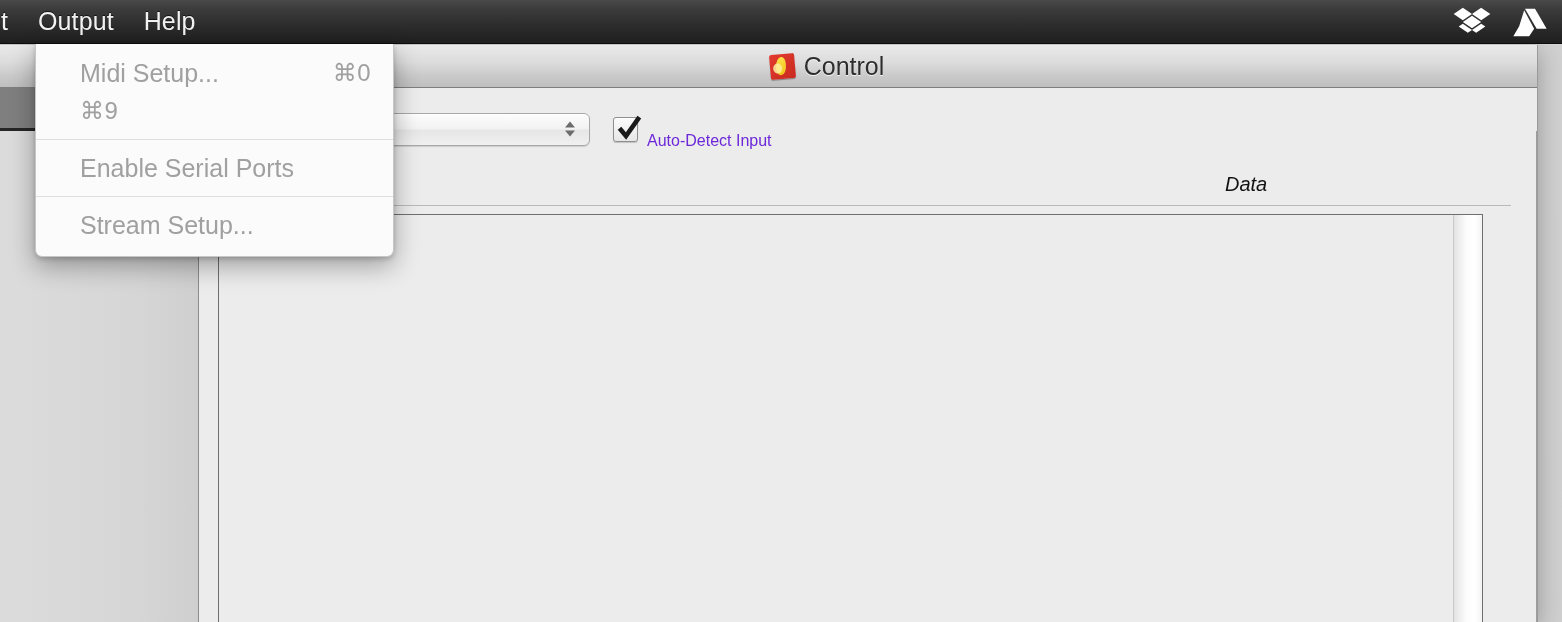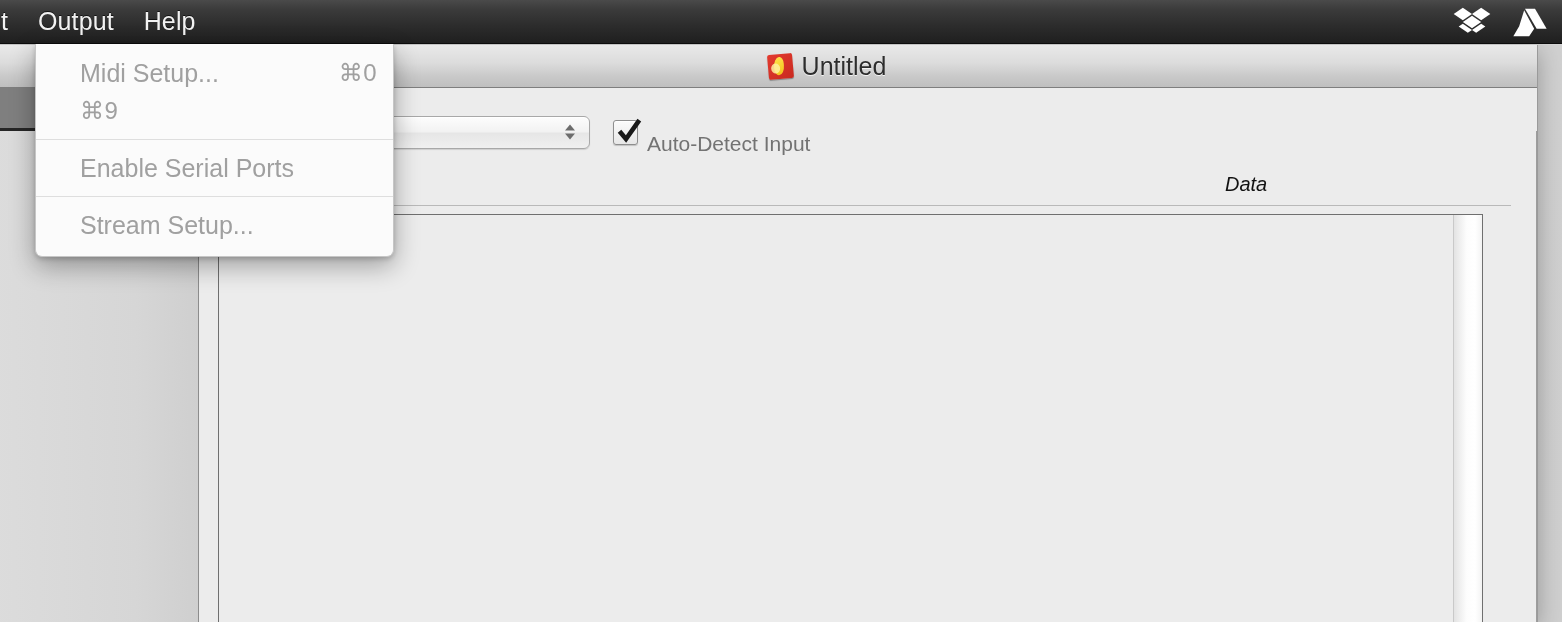--- a/index.html
+++ b/index.html
@@ -126,21 +126,21 @@
 
   .checkrow{ display:flex; align-items:center; gap:9px; }
   .checkbox{
     width:25px; height:25px; border-radius:3px;
     border:1px solid #8e8e8e;
     background:linear-gradient(180deg,#fbfbfb 0%,#e7e7e7 100%);
     box-shadow:0 1px 1px rgba(0,0,0,.18), inset 0 1px 0 #fff;
     position:relative;
   }
   .checkbox svg{ position:absolute; left:2px; top:-3px; }
-  .checklabel{ font-size:21px; color:#737373;margin-top:24px; }
+  .checklabel{ font-size:16px; color:#6d28d9;margin-top:24px; }
 
   
   .colhead{
     position:absolute; left:199px; top:85px; right:40px; height:30px;
   }
   .colhead .ch{ position:absolute; font-size:20px; color:#121212; top:0; }
   .colhead-rule{
     position:absolute; left:199px; top:117px; right:26px; height:1px; background:#b9b9b9;
   }
 
@@ -169,41 +169,41 @@
     position:absolute; left:35px; top:44px; width:359px;
     background:#fbfbfb;
     border:1px solid #c6c6c6; border-top:none;
     border-radius:0 0 7px 7px;
     box-shadow:0 9px 26px rgba(0,0,0,.33), 0 2px 5px rgba(0,0,0,.18);
     padding:10px 0 12px 0;
     z-index:40;
   }
   .dd-item{
     height:38px; display:flex; align-items:center; justify-content:space-between;
-    padding:0 16px 0 44px; white-space:nowrap;
+    padding:0 22px 0 44px; white-space:nowrap;
   }
   .dd-label{ font-size:25px; color:#a0a0a0; }
   .dd-key{ font-size:24px; color:#a0a0a0; letter-spacing:.5px; }
   .dd-sep{ height:1px; background:#dedede; margin:9px 0 9px 0; }
 
   .nosel{ user-select:none; }
 </style>
 </head>
 <body>
 
 <div id="root">
 
   <div class="desktop"></div>
 
   <div class="window">
 
     <div class="titlebar">
       <div class="title-wrap">
         <div class="doc-icon"></div>
-        <div class="title-text nosel">Untitled</div>
+        <div class="title-text nosel">Control</div>
       </div>
     </div>
 
     <div class="winbody">
 
       <div class="toolstrip"></div>
       <div class="left-pane"></div>
 
       <div class="content-pane"></div>
 

